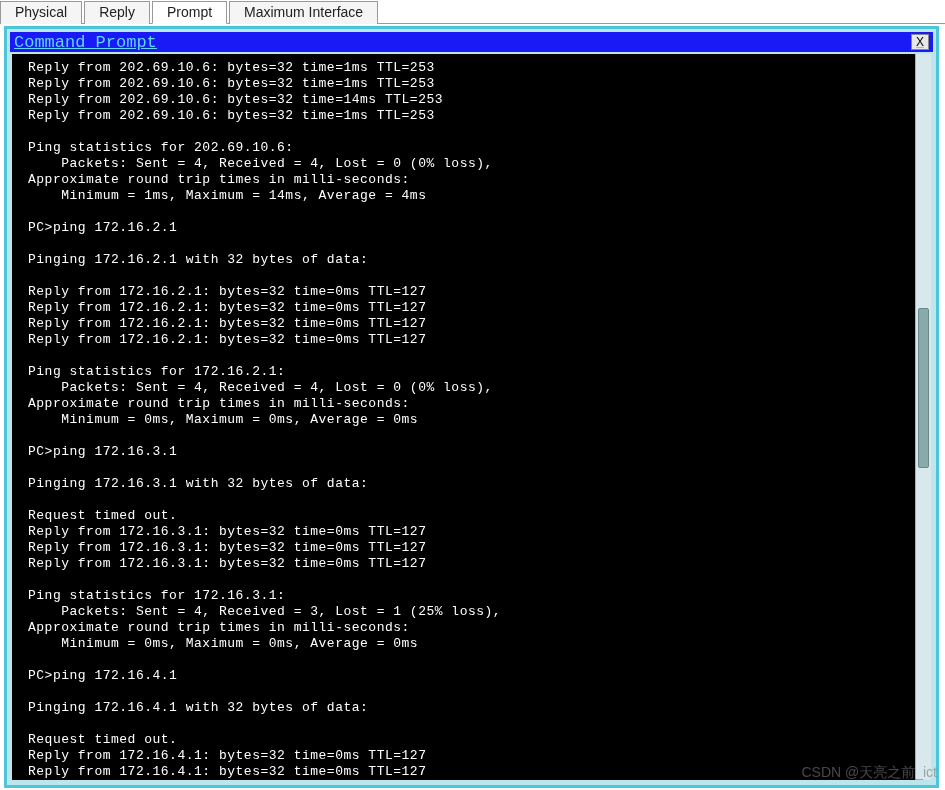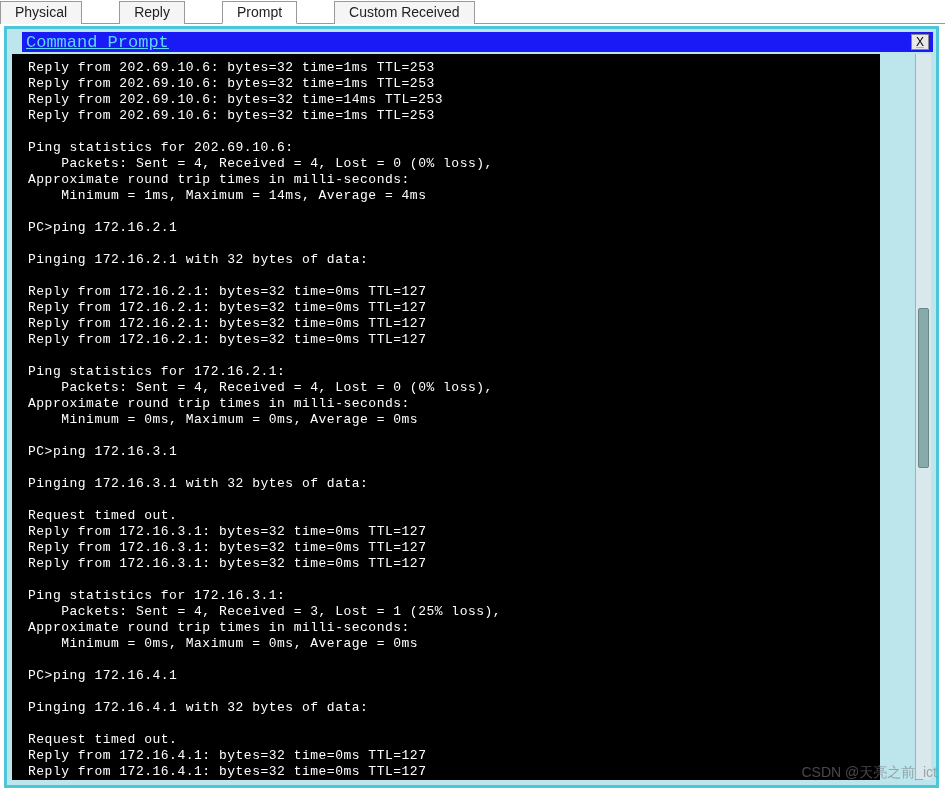--- a/index.html
+++ b/index.html
@@ -1,15 +1,15 @@
 <!DOCTYPE html>
 <html><head>
   <meta charset="utf-8">
   <style>
-    * { margin: 0; padding: 0; box-sizing: border-box; gap: 35px; }
+    * { margin: 0; padding: 0; box-sizing: border-box; }
     body {
       font-family: Arial, sans-serif;
       background: #ffffff;
       width: 945px;
       height: 790px;
       overflow: hidden;
       position: relative;
     }
     .tab-bar {
       display: flex;
@@ -46,21 +46,20 @@
       background: #1a1af7;
       color: #5fd7f7;
       height: 20px;
       font-family: 'Courier New', monospace;
       font-size: 17px;
       padding: 0 4px;
       display: flex;
       justify-content: space-between;
       align-items: center;
       text-decoration: underline;
-      margin-left: 12px;
     }
     .titlebar .title { text-decoration: underline; }
     .close-btn {
       background: #e8e8e8;
       color: #000;
       border: 1px solid #888;
       width: 18px;
       height: 16px;
       font-size: 12px;
       display: flex;
@@ -117,21 +116,21 @@
       z-index: 10;
     }
   </style>
 </head>
 <body>
 
 <div class="tab-bar">
   <div class="tab">Physical</div>
   <div class="tab">Reply</div>
   <div class="tab active">Prompt</div>
-  <div class="tab">Custom Received</div>
+  <div class="tab">Maximum Interface</div>
 </div>
 
 <div class="panel">
   <div class="titlebar">
     <span class="title">Command Prompt</span>
     <span class="close-btn">X</span>
   </div>
   <div class="terminal-wrap">
     <div class="terminal">
       <pre id="terminal-output">Reply from 202.69.10.6: bytes=32 time=1ms TTL=253

